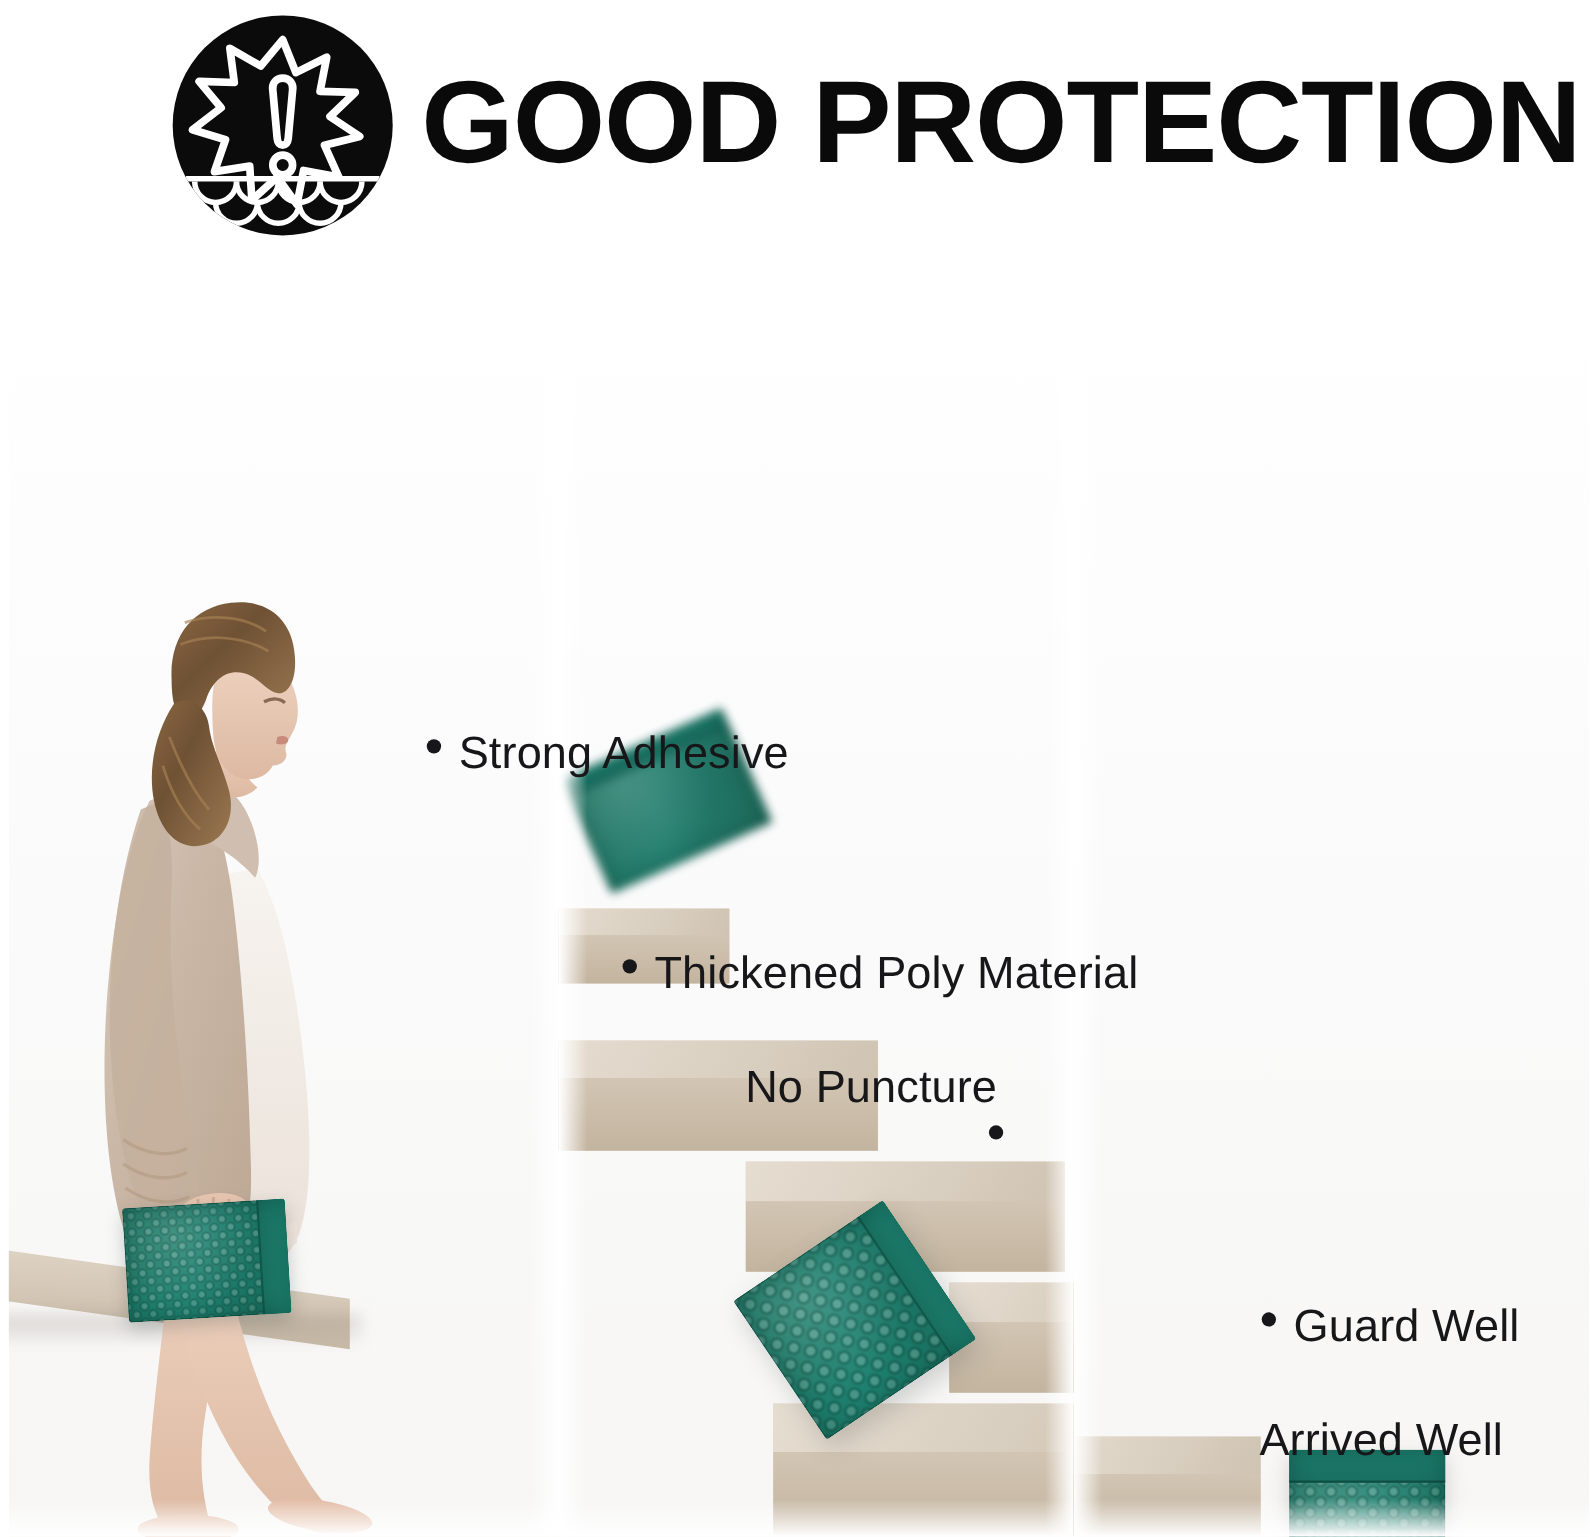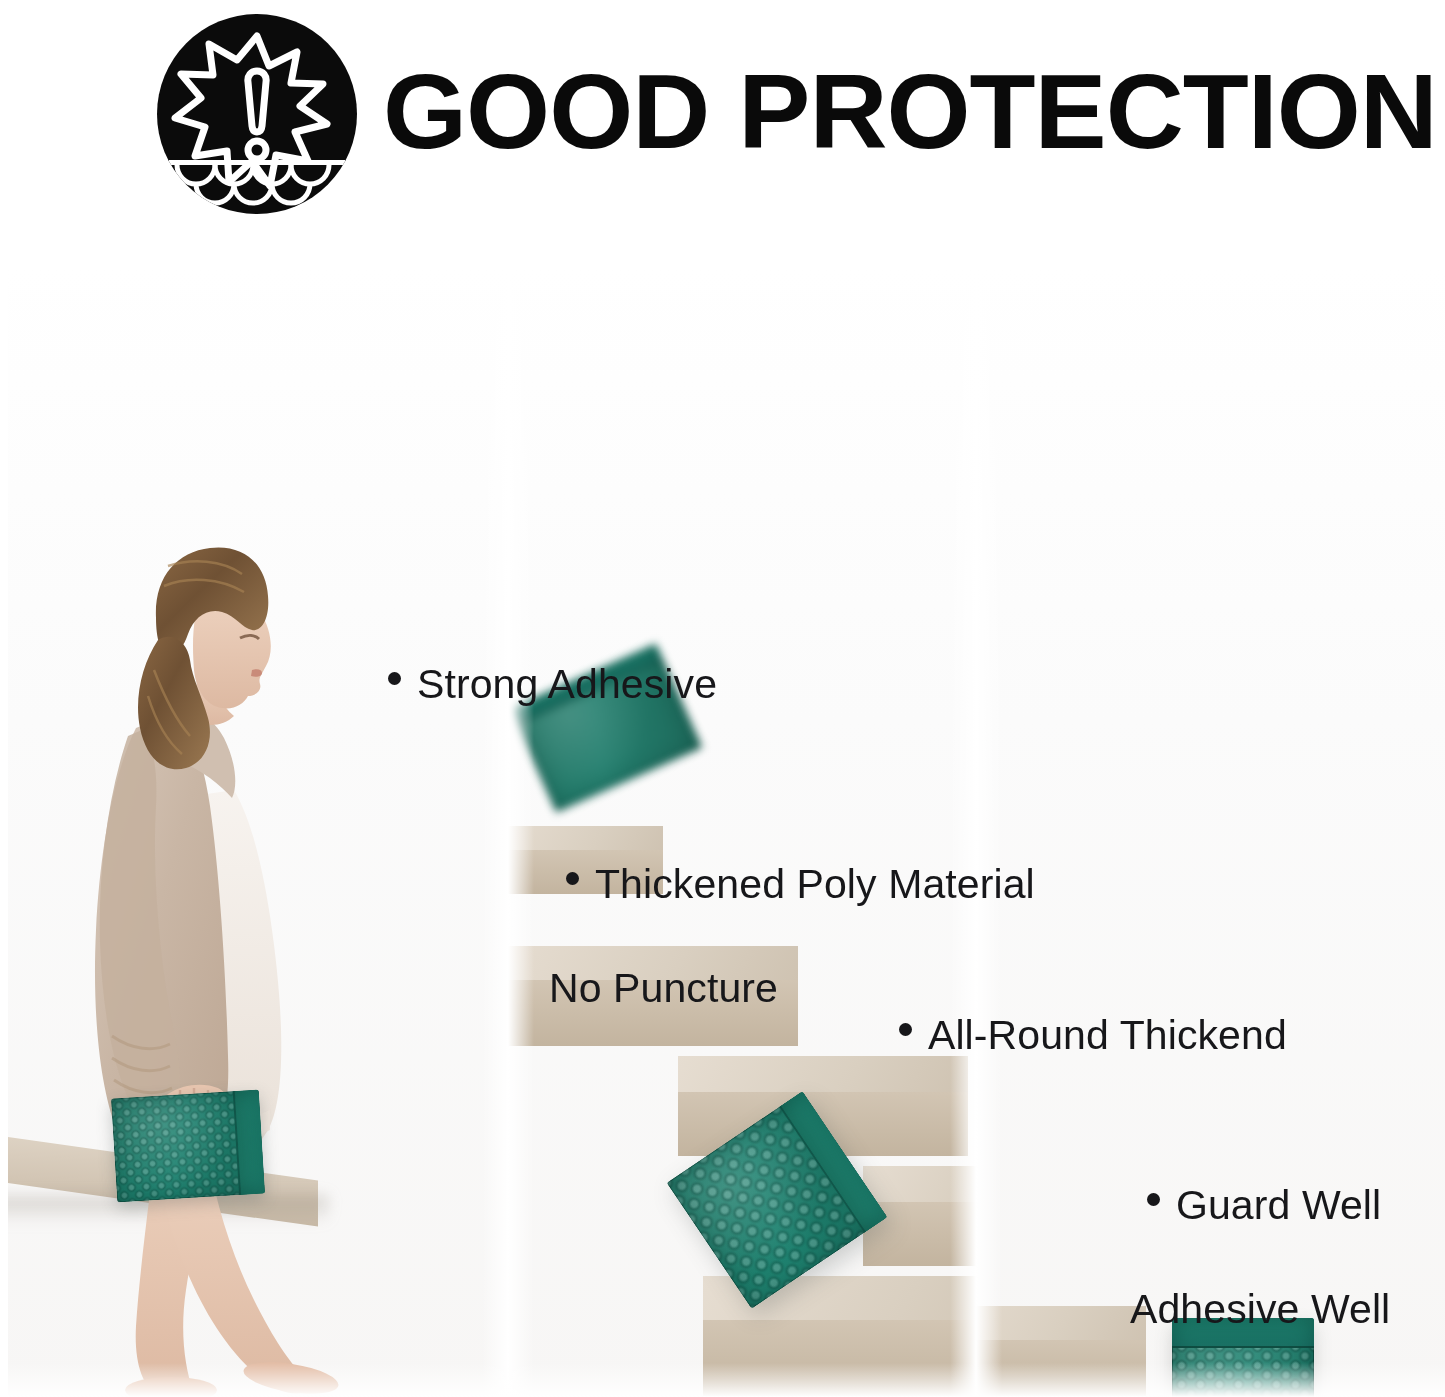--- a/index.html
+++ b/index.html
@@ -99,20 +99,21 @@
   .bullet {
     position: absolute;
     z-index: 60;
     color: #17171a;
     font-family: "Liberation Sans", sans-serif;
     font-size: 41px;
     line-height: 52px;
     font-weight: 400;
     letter-spacing: 0.1px;
     white-space: pre;
+    text-align: center;
   }
   .bullet .dot {
     display: inline-block;
     width: 13px; height: 13px;
     border-radius: 50%;
     background: #17171a;
     vertical-align: 0.32em;
     margin-right: 16px;
   }
   .bullet .l2 { display: block; padding-left: 29px; }
@@ -396,21 +397,21 @@
   <div class="bullet" id="bullet-1">
     <span class="dot"></span><span>Strong Adhesive</span>
   </div>
 
   <div class="bullet" id="bullet-2">
     <span class="dot"></span><span>Thickened Poly Material</span>
     <span class="l2">No Puncture</span>
   </div>
 
   <div class="bullet" id="bullet-3">
-    <span class="dot"></span><span>All-Round Thickend</span>
+    <span class="dot"></span>
   </div>
 
   <div class="bullet" id="bullet-4">
     <span class="dot"></span><span>Guard Well</span>
-    <span class="l2">Adhesive Well</span>
+    <span class="l2">Arrived Well</span>
   </div>
 
 </div>
 
 </body></html>

